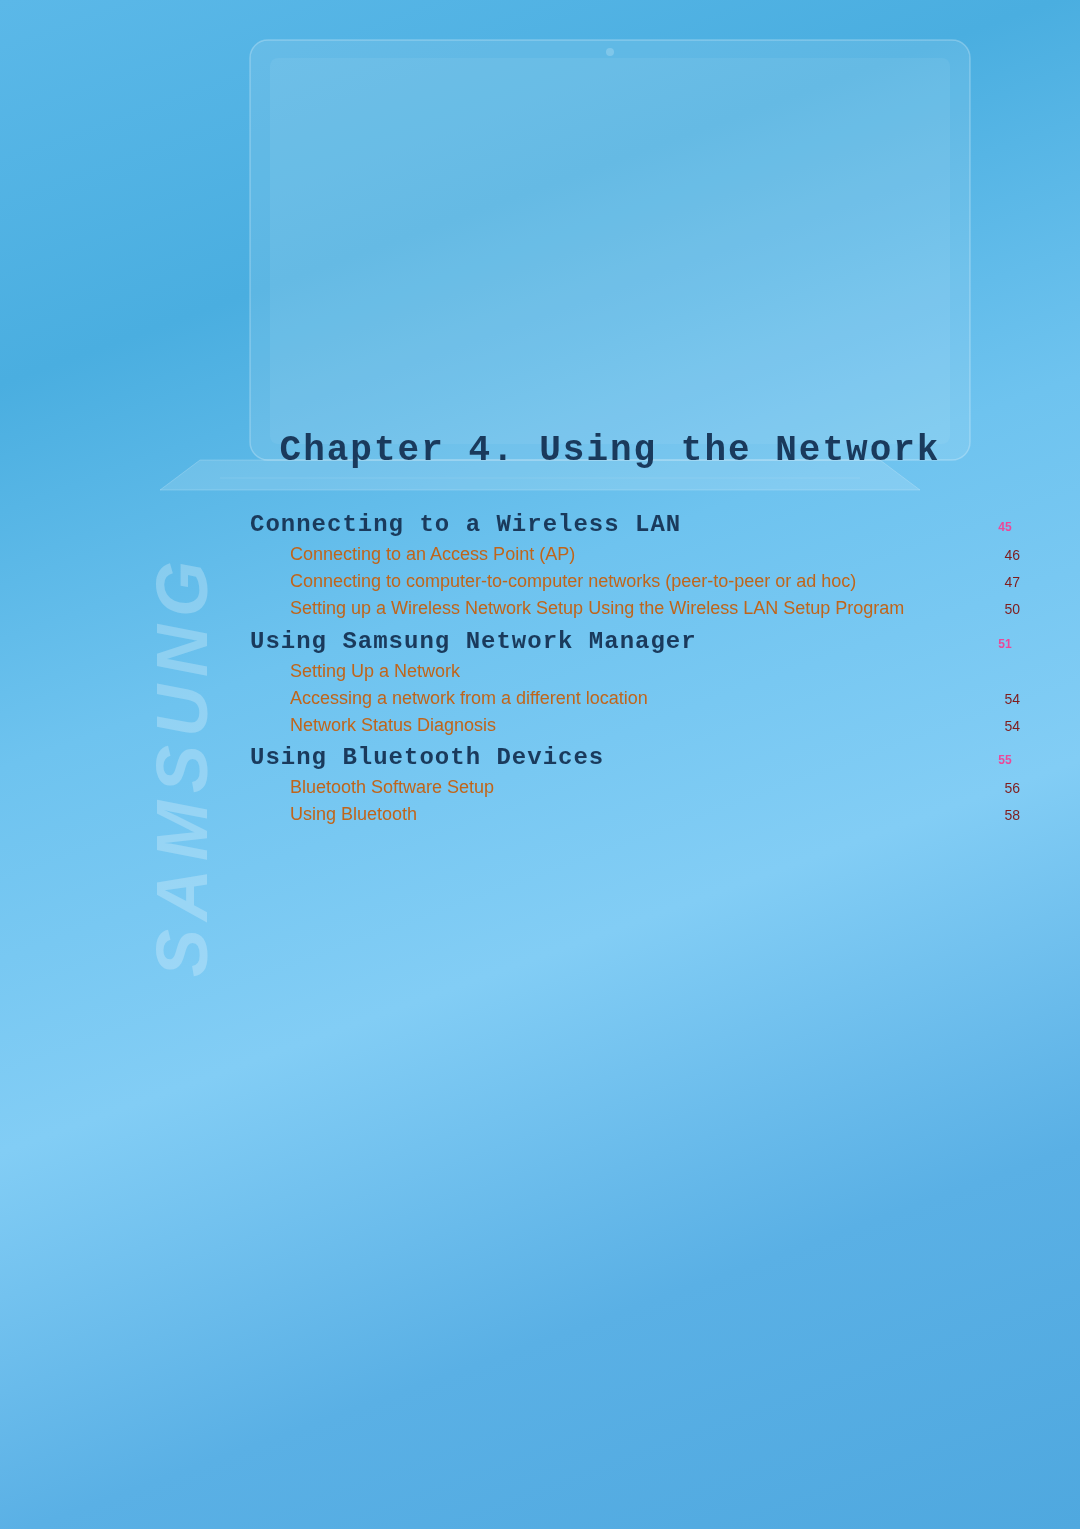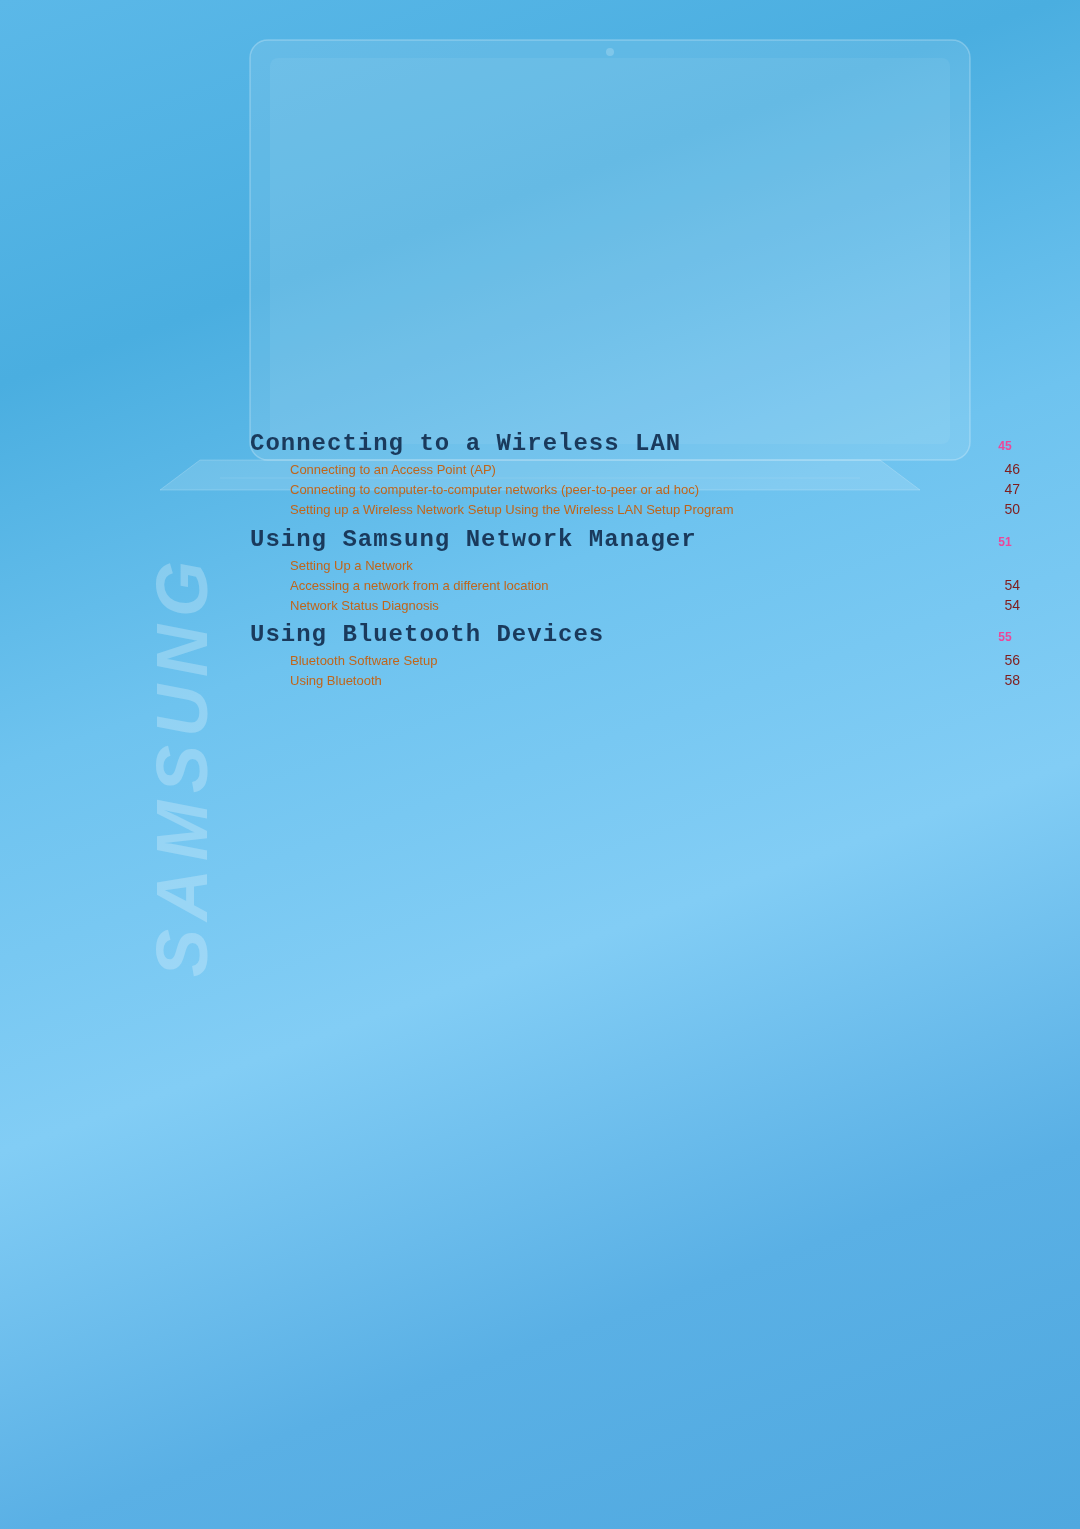--- a/index.html
+++ b/index.html
@@ -86,21 +86,21 @@
     }
 
     .toc-sub-entry {
       display: flex;
       justify-content: space-between;
       align-items: baseline;
       margin-bottom: 2px;
     }
 
     .toc-sub-label {
-      font-size: 13px;
+      font-size: 18px;
       color: #c0651a;
       flex: 1;
       line-height: 1.4;
     }
 
     .toc-sub-page {
       font-size: 14px;
       color: #7f1d1d;
       min-width: 30px;
       text-align: right;
@@ -137,20 +137,21 @@
     <circle cx="610" cy="52" r="4" fill="rgba(255,255,255,0.2)"></circle>
 
     <line x1="220" y1="478" x2="860" y2="478" stroke="rgba(255,255,255,0.1)" stroke-width="1"></line>
   </svg>
 </div>
 
 <div class="samsung-text">SAMSUNG</div>
 
 <div class="content-area">
 
+  <div class="chapter-title">Chapter 4.  Using the Network</div>
 
   <div class="toc-container">
 
     <div class="toc-section">
       <div class="toc-main-entry">
         <span class="toc-main-label">Connecting to a Wireless LAN</span>
         <span class="toc-main-page">45</span>
       </div>
       <div class="toc-sub-entries">
         <div class="toc-sub-entry">

